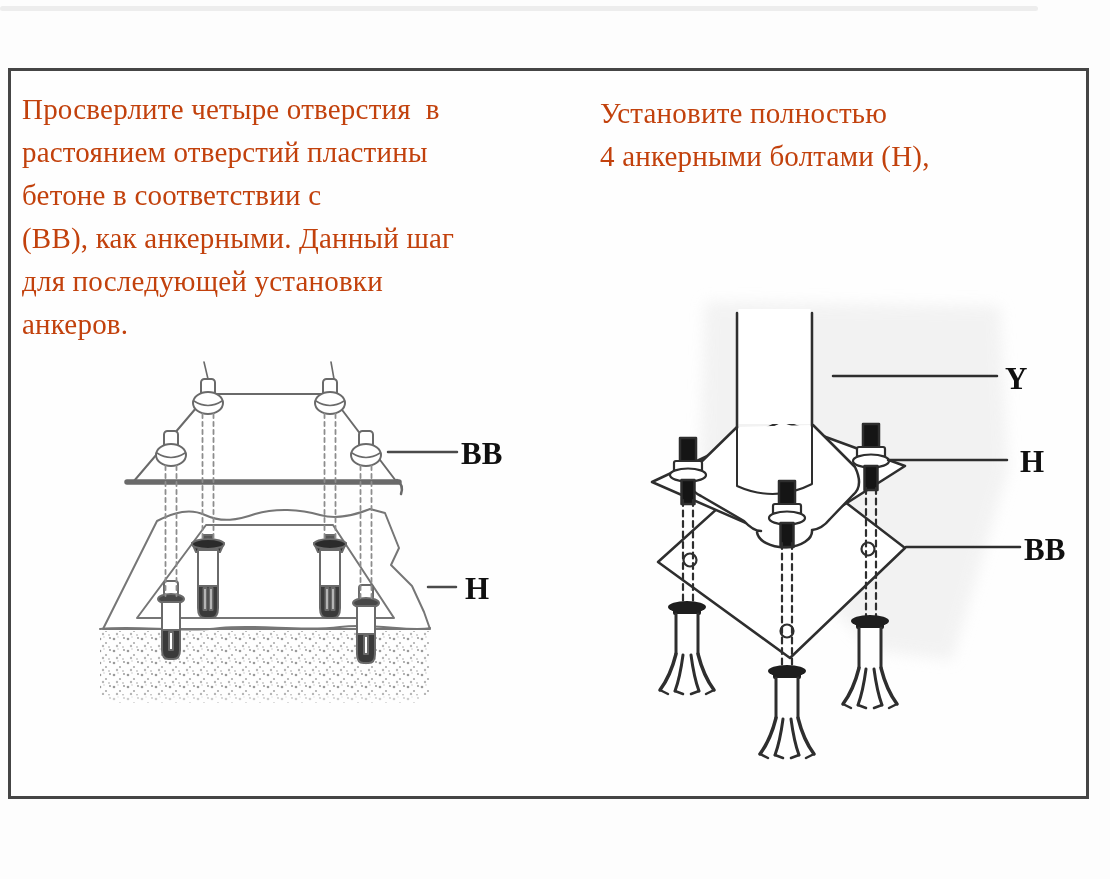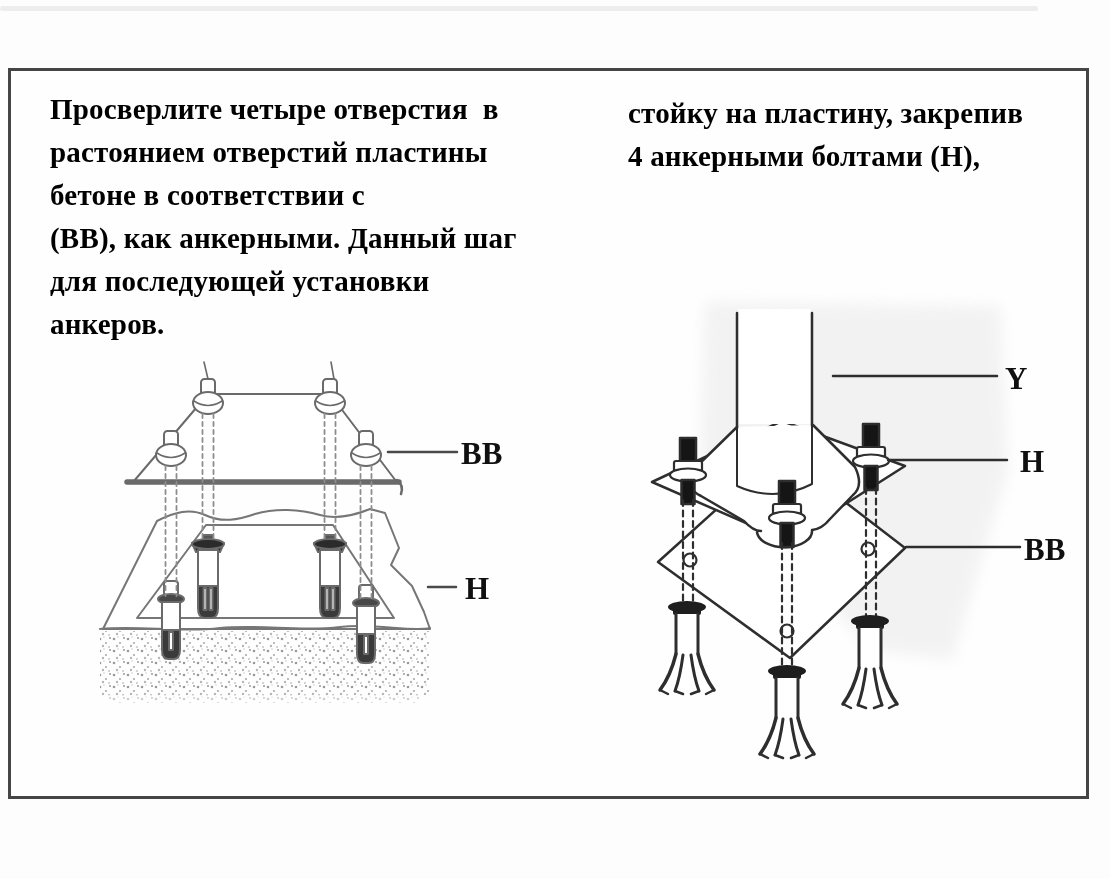--- a/index.html
+++ b/index.html
@@ -3,22 +3,22 @@
 <meta charset="utf-8">
 <style>
   html,body{margin:0;padding:0;background:#ffffff;}
   .page{position:relative;width:1110px;height:879px;background:#fdfdfd;overflow:hidden;
         font-family:"Liberation Serif",serif;}
   .top-smudge{position:absolute;left:0;top:6px;width:1038px;height:5px;background:#d9d9d9;
         opacity:.45;border-radius:3px;}
   .frame{position:absolute;left:8px;top:68px;width:1081px;height:731px;
         border:3px solid #454545;background:#fefefe;box-sizing:border-box;}
   .text-block{position:absolute;z-index:3;}
-  .text-block .tline{font-weight:bold;font-size:29px;line-height:43px;color:#000000;
-        white-space:pre;letter-spacing:.2px;margin-left:28px;}
+  .text-block .tline{font-weight:normal;font-size:29px;line-height:43px;color:#c2410c;
+        white-space:pre;letter-spacing:.2px;}
   .tb-left{left:22px;top:88px;width:540px;}
   .tb-right{left:600px;top:92px;width:470px;}
   svg.figures{position:absolute;left:0;top:0;width:1110px;height:879px;z-index:2;}
   .fig-label{font-family:"Liberation Serif",serif;font-weight:bold;font-size:31px;fill:#101010;}
 </style>
 </head>
 <body>
 
 <div class="page">
   <div class="top-smudge"></div>
@@ -27,21 +27,21 @@
   <div class="text-block tb-left">
     <div class="tline">Просверлите четыре отверстия  в</div>
     <div class="tline">растоянием отверстий пластины</div>
     <div class="tline">бетоне в соответствии с</div>
     <div class="tline">(ВВ), как анкерными. Данный шаг</div>
     <div class="tline">для последующей установки</div>
     <div class="tline">анкеров.</div>
   </div>
 
   <div class="text-block tb-right">
-    <div class="tline">стойку на пластину, закрепив</div>
+    <div class="tline">Установите полностью</div>
     <div class="tline">4 анкерными болтами (Н),</div>
   </div>
 
   <svg class="figures" viewBox="0 0 1110 879">
     <defs>
       <filter id="soften" x="-20%" y="-20%" width="140%" height="140%">
         <feGaussianBlur stdDeviation="7"></feGaussianBlur>
       </filter>
       <pattern id="speckle" width="14" height="12" patternUnits="userSpaceOnUse">
         <circle cx="2" cy="3" r="1.3" fill="#9a9a9a"></circle>

